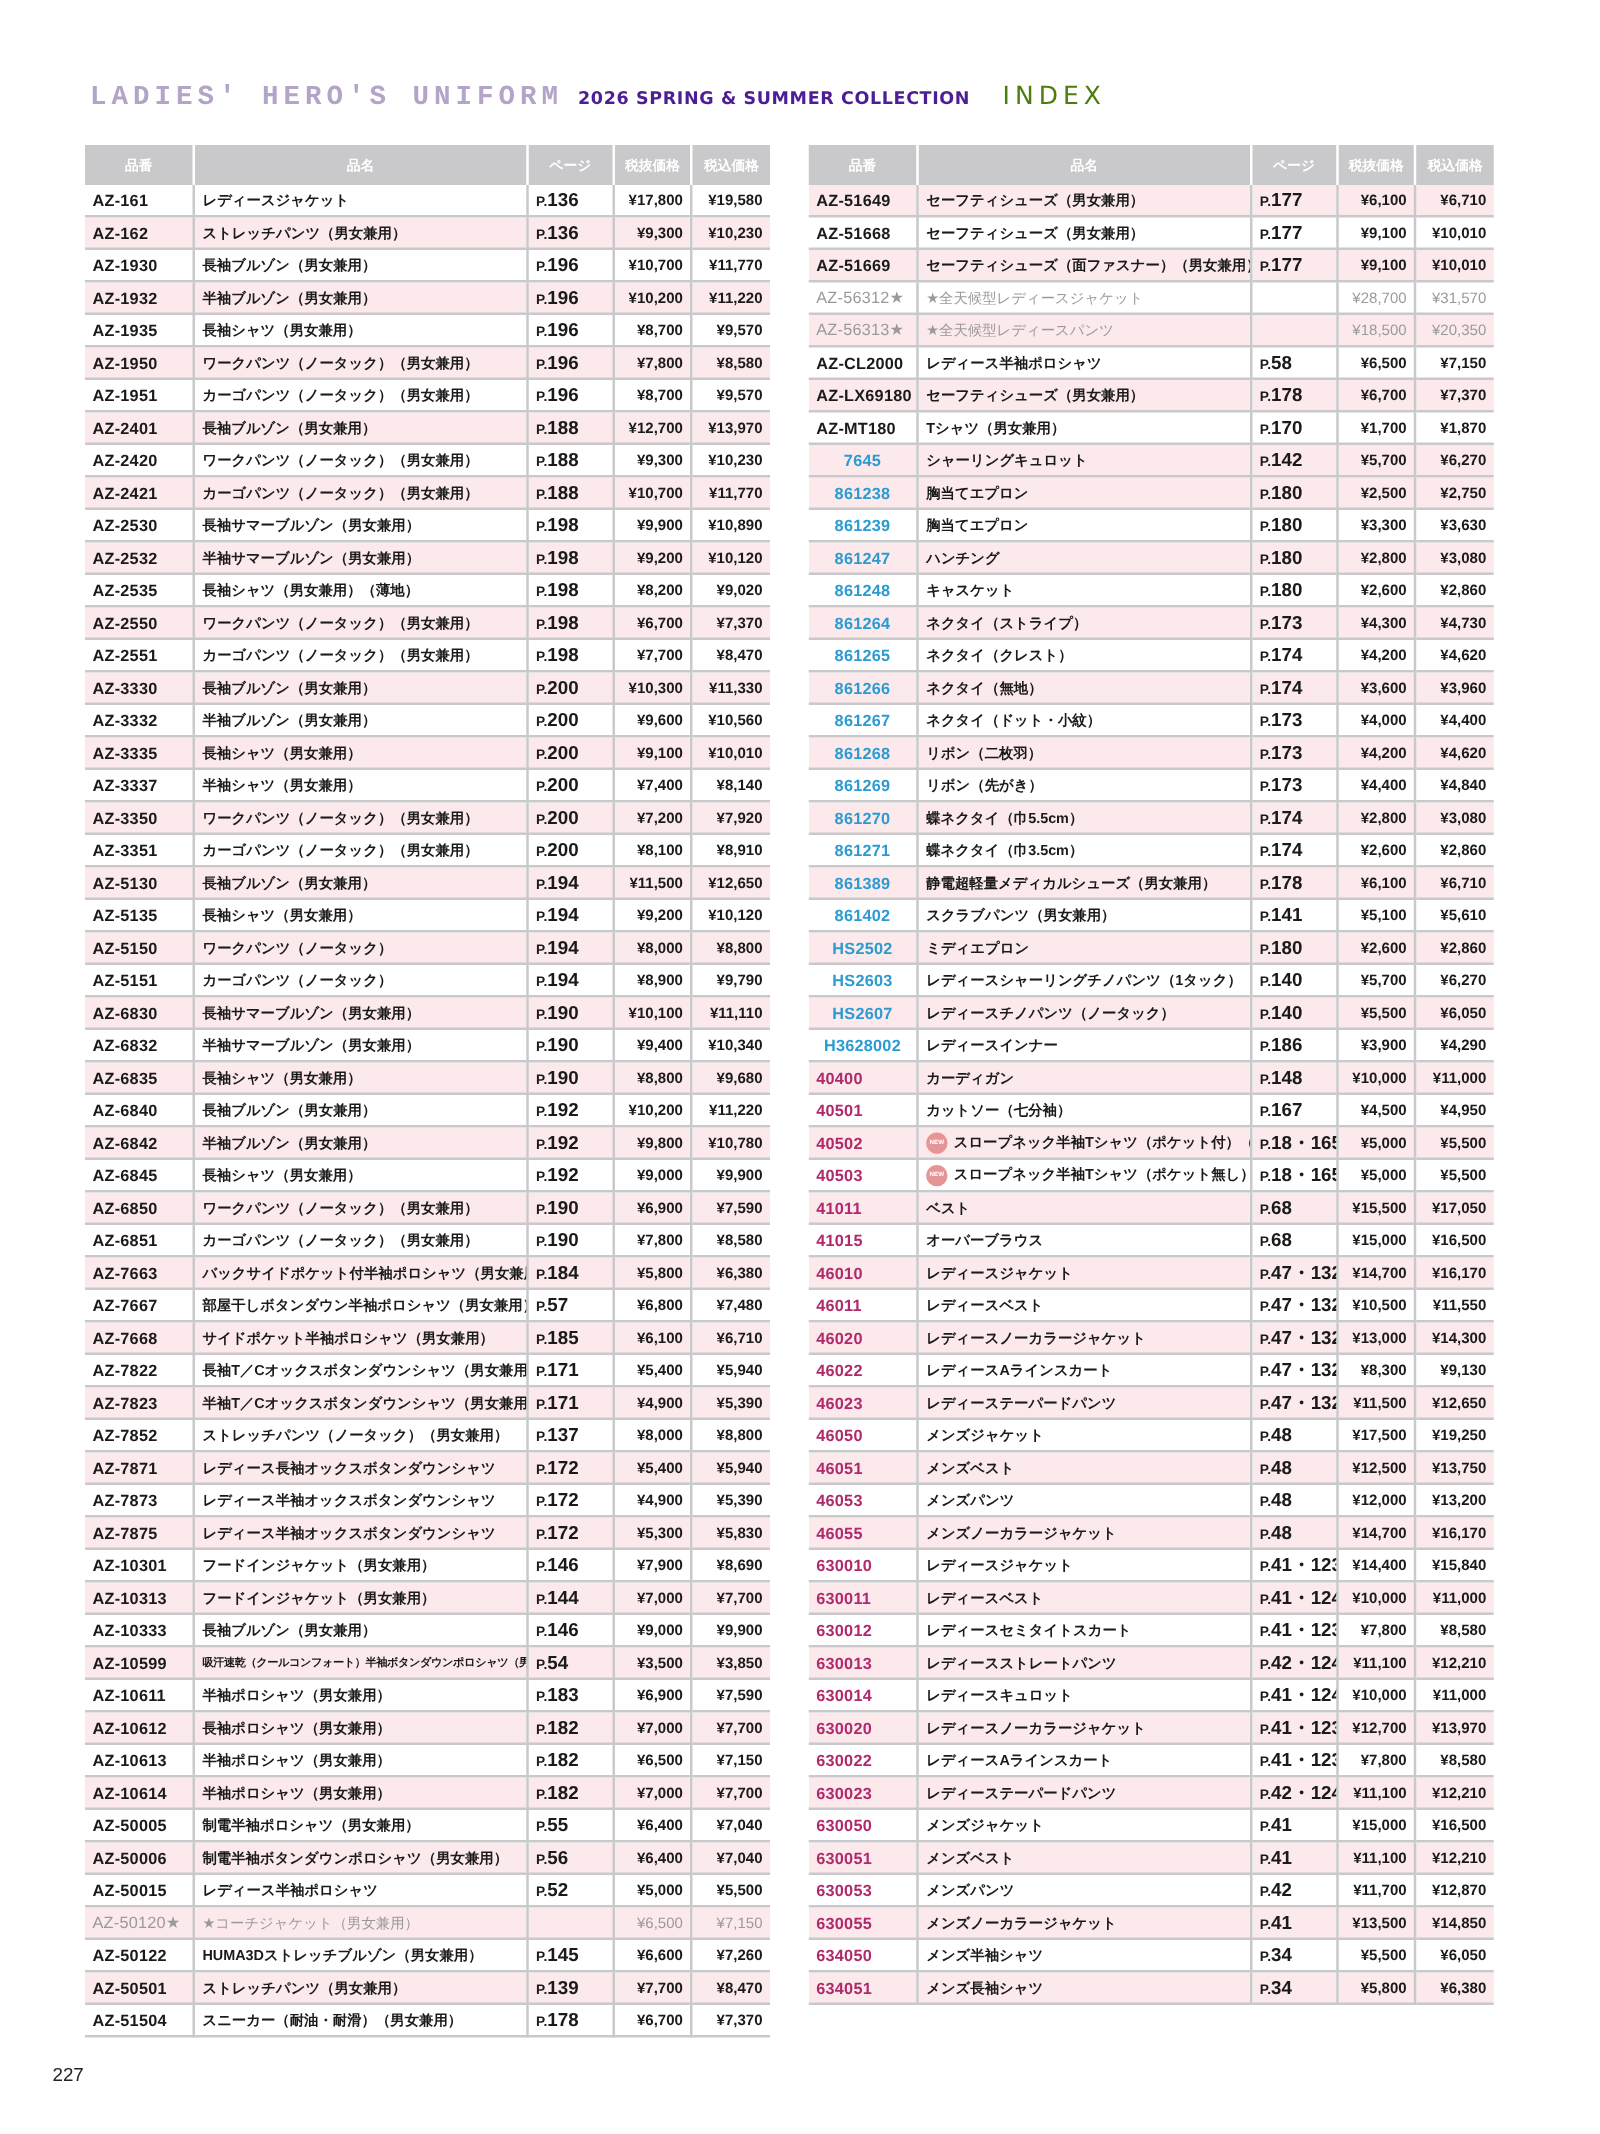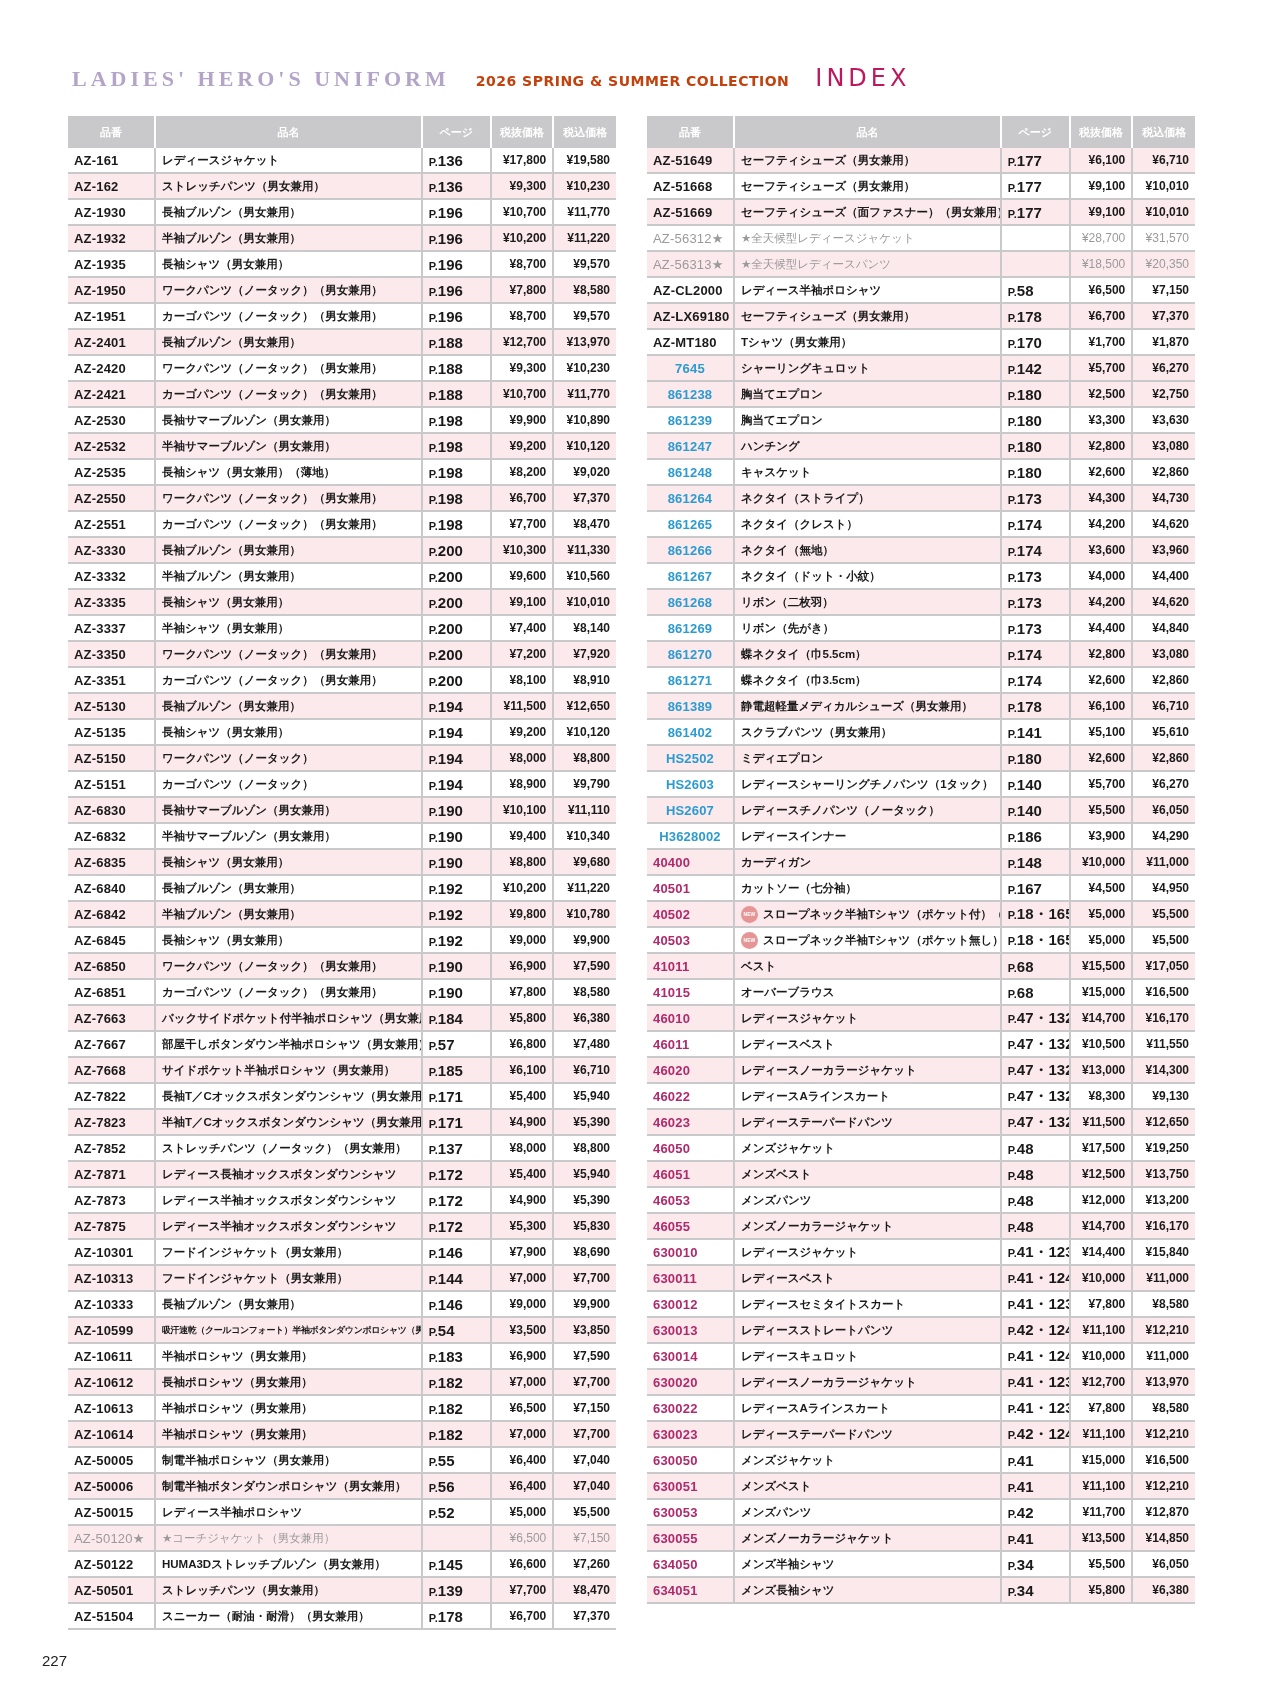--- a/index.html
+++ b/index.html
@@ -1,20 +1,20 @@
 <!DOCTYPE html>
 <html><head>
 <meta charset="utf-8">
 <style>
   html, body { margin: 0; padding: 0; background: #ffffff; }
   body { width: 1280px; height: 1707px; position: relative; font-family: "Liberation Sans", "DejaVu Sans", sans-serif; color: #1a1a1a; overflow: hidden; }
   .header { position: absolute; left: 72px; top: 64px; height: 36px; display: flex; align-items: baseline; white-space: nowrap; }
-  .brand { font-family: Liberation Serif, serif; font-size: 22px; letter-spacing: 4px; color: #b3a4c8; font-weight: bold; }
-  .collection { font-family: "DejaVu Sans", sans-serif; font-size: 14px; letter-spacing: 0.5px; color: #c2410c; font-weight: bold; margin-left: 26px; }
-  .index-title { font-family: "DejaVu Sans", sans-serif; font-size: 24px; letter-spacing: 4px; color: #be185d; margin-left: 26px; }
+  .brand { font-family: Liberation Mono, monospace; font-size: 22px; letter-spacing: 4px; color: #b3a4c8; font-weight: bold; }
+  .collection { font-family: "DejaVu Sans", sans-serif; font-size: 14px; letter-spacing: 0.5px; color: #4c1d95; font-weight: bold; margin-left: 12px; }
+  .index-title { font-family: "DejaVu Sans", sans-serif; font-size: 20px; letter-spacing: 4px; color: #4d7c0f; margin-left: 26px; }
   table.idx { position: absolute; top: 116px; border-collapse: collapse; table-layout: fixed; font-size: 12.5px; }
   table.idx.left { left: 68px; width: 548px; }
   table.idx.right { left: 647px; width: 548px; }
   table.idx th { background: #c9c9cb; color: #ffffff; font-weight: bold; font-size: 11px; height: 24px; border-right: 2px solid #ffffff; text-align: center; padding: 4px; }
   table.idx th:last-child { border-right: none; }
   table.idx td { height: 24px; border-bottom: 2px solid #c9c9cb; border-right: 2px solid #c9c9cb; padding: 0 6px; white-space: nowrap; overflow: hidden; font-weight: bold; }
   table.idx td:last-child { border-right: none; }
   table.idx tr.pink td { background: #fce9ec; }
   table.idx tr.white td { background: #ffffff; }
   td.code { font-size: 13px; letter-spacing: 0.2px; }

